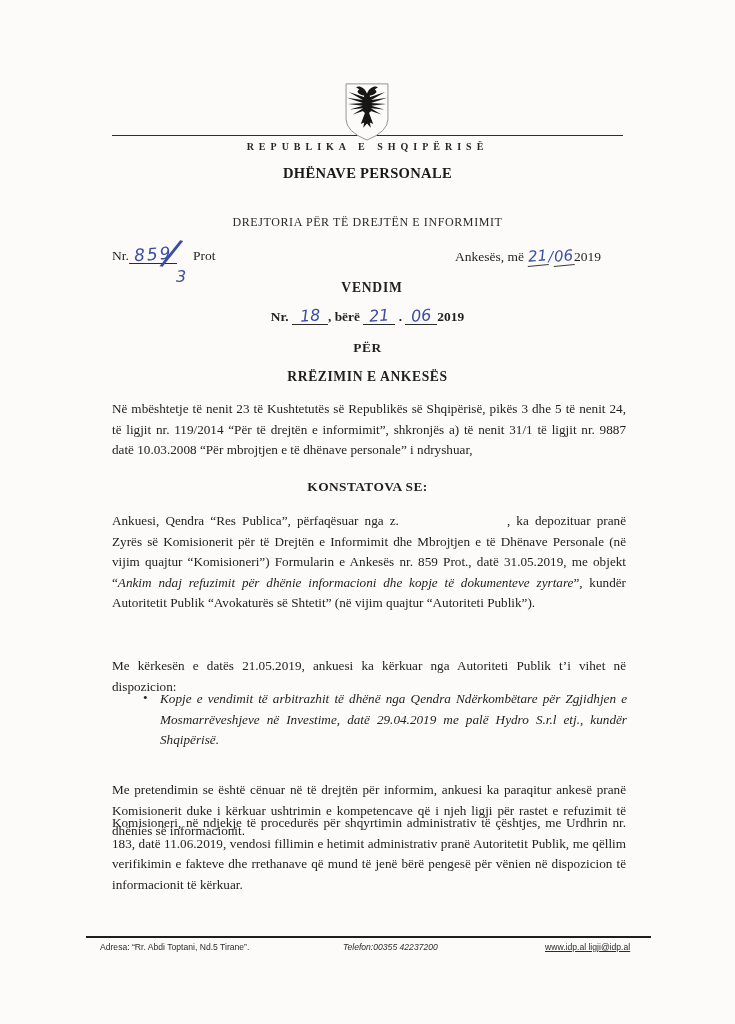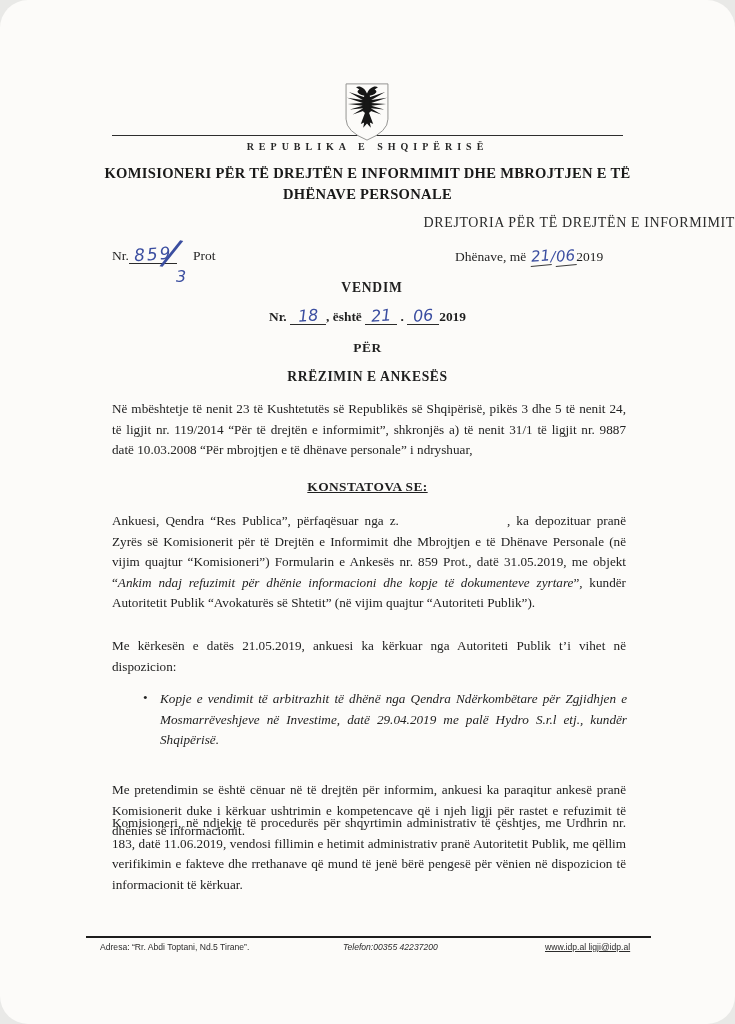--- a/index.html
+++ b/index.html
@@ -1,29 +1,29 @@
 <!DOCTYPE html>
 <html style="--handwriting-ink: #3b4ea0; --text-ink: #1f1f1f;"><head>
 <meta charset="utf-8">
 <style>
   html,body{margin:0;padding:0;background:#e9e9e7;}
   .page{
     position:relative;width:735px;height:1024px;margin:0 auto;
     background:#fcfbf9;overflow:hidden;
-    font-family:"Liberation Serif", serif;color:var(--text-ink,#1f1f1f);border-radius:28px;
+    font-family:"Liberation Serif", serif;color:var(--text-ink,#1f1f1f);
   }
   .abs{position:absolute;}
   .centered{left:0;right:0;text-align:center;}
 
   
   .header-rule{top:135px;left:112px;right:112px;border-top:1.6px solid #2e2e2e;height:0;}
   .crest{top:82px;left:343px;width:48px;height:60px;z-index:2;}
   .republic{top:141px;font-size:10px;font-weight:bold;letter-spacing:5px;color:#262626;}
   .institution{top:163px;font-size:14.6px;font-weight:bold;line-height:21px;letter-spacing:0.3px;color:#191919;}
-  .directorate{top:215px;font-size:14px;letter-spacing:0.6px;color:#2a2a2a;text-align:right;}
+  .directorate{top:215px;font-size:12px;letter-spacing:0.6px;color:#2a2a2a;}
 
   
   .hand{font-family:"DejaVu Sans", sans-serif;font-style:italic;color:var(--handwriting-ink,#3b4ea0);}
   .prot-left{top:243px;left:112px;font-size:13.5px;height:46px;width:200px;}
   .nr-blank{display:inline-block;width:48px;border-bottom:1.3px solid #2b2b2b;text-align:center;vertical-align:bottom;}
   .hand-nr{font-size:17px;letter-spacing:2px;display:inline-block;transform:rotate(-4deg);position:relative;top:1px;}
   .big-slash{position:absolute;left:53px;top:-8px;font-size:36px;line-height:1;transform:rotate(12deg);}
   .sub-hand{position:absolute;left:64px;top:24px;font-size:16px;}
   .prot-word{margin-left:16px;}
   .prot-right{top:247px;left:455px;font-size:13.5px;white-space:nowrap;}
@@ -34,23 +34,23 @@
   .nr-line{top:305px;font-size:13.4px;font-weight:bold;}
   .blank{display:inline-block;border-bottom:1.3px solid #2b2b2b;text-align:center;vertical-align:bottom;}
   .b34{width:36px;} .b30{width:32px;}
   .hand-mid{font-size:16px;display:inline-block;transform:rotate(-4deg);position:relative;top:1px;font-weight:normal;}
   .per{top:340px;font-size:13.4px;font-weight:bold;letter-spacing:0.6px;}
   .subject{top:369px;font-size:13.6px;font-weight:bold;letter-spacing:0.6px;}
 
   
   .para{position:absolute;left:112px;width:514px;text-align:justify;font-size:13.2px;line-height:20.5px;color:#222;}
   .p1{top:399px;}
-  .konstatova{top:479px;font-size:13.4px;font-weight:bold;letter-spacing:0.4px;text-decoration:underline;}
+  .konstatova{top:479px;font-size:13.4px;font-weight:bold;letter-spacing:0.4px;}
   .p2{top:511px;}
-  .p3{top:636px;}
+  .p3{top:656px;}
   .bullet{top:689px;left:141px;width:486px;padding-left:19px;box-sizing:border-box;font-style:italic;}
   .bullet-glyph{position:absolute;left:2px;top:-1px;font-style:normal;}
   .p4{top:780px;}
   .p5{top:813px;}
   .redact-gap{display:inline-block;width:108px;}
   .it{font-style:italic;}
 
   
   .footer-rule{top:936px;left:86px;right:84px;height:2.4px;background:#1d1d1d;}
   .footer-text{font-family:"Liberation Sans", sans-serif;font-size:8.6px;color:#2c2c2c;top:942px;white-space:nowrap;text-align:center;}
@@ -73,39 +73,38 @@
         <path d="M44 28 H56 L58 62 Q50 71 42 62 Z"></path>
         <path d="M45 32 L12 21 L41 38 L8 33 L41 44 L10 46 L41 50 L14 58 L42 55 L20 68 L45 60 Z"></path>
         <path d="M55 32 L88 21 L59 38 L92 33 L59 44 L90 46 L59 50 L86 58 L58 55 L80 68 L55 60 Z"></path>
         <path d="M46 64 L37 88 L44 85 L42 96 L50 87 L58 96 L56 85 L63 88 L54 64 Z"></path>
       </g>
     </svg>
   </div>
 
   <div class="abs centered republic">REPUBLIKA E SHQIPËRISË</div>
   <div class="abs centered institution">
-    <div>KOMISIONERI PËR TË DREJTËN E INFORMIMIT DHE MBROJTJEN E TË</div>
     <div>DHËNAVE PERSONALE</div>
   </div>
   <div class="abs centered directorate">DREJTORIA PËR TË DREJTËN E INFORMIMIT</div>
 
   <div class="abs prot-left">
     <span>Nr.</span><span class="nr-blank"><span class="hand hand-nr">859</span></span><span class="hand big-slash">/</span><span class="prot-word">Prot</span>
     <span class="hand sub-hand">3</span>
   </div>
 
   <div class="abs prot-right">
-    <span>Dhënave, më</span>
+    <span>Ankesës, më</span>
     <span class="hand day-hand">21</span><span class="hand">/</span><span class="hand month-hand">06</span><span>2019</span>
   </div>
 
   <div class="abs centered vendim">VENDIM</div>
   <div class="abs centered nr-line">
     <span>Nr.</span>
-    <span class="blank b34"><span class="hand hand-mid">18</span></span><span>, është</span>
+    <span class="blank b34"><span class="hand hand-mid">18</span></span><span>, bërë</span>
     <span class="blank b30"><span class="hand hand-mid">21</span></span>
     <span>.</span>
     <span class="blank b30"><span class="hand hand-mid">06</span></span><span>2019</span>
   </div>
   <div class="abs centered subject">RRËZIMIN E ANKESËS</div>
   <div class="abs centered per">PËR</div>
 
   <div class="para p1">Në mbështetje të nenit 23 të Kushtetutës së Republikës së Shqipërisë, pikës 3 dhe 5 të nenit 24, të ligjit nr. 119/2014 “Për të drejtën e informimit”, shkronjës a) të nenit 31/1 të ligjit nr. 9887 datë 10.03.2008 “Për mbrojtjen e të dhënave personale” i ndryshuar,</div>
 
   <div class="abs centered konstatova">KONSTATOVA SE:</div>

